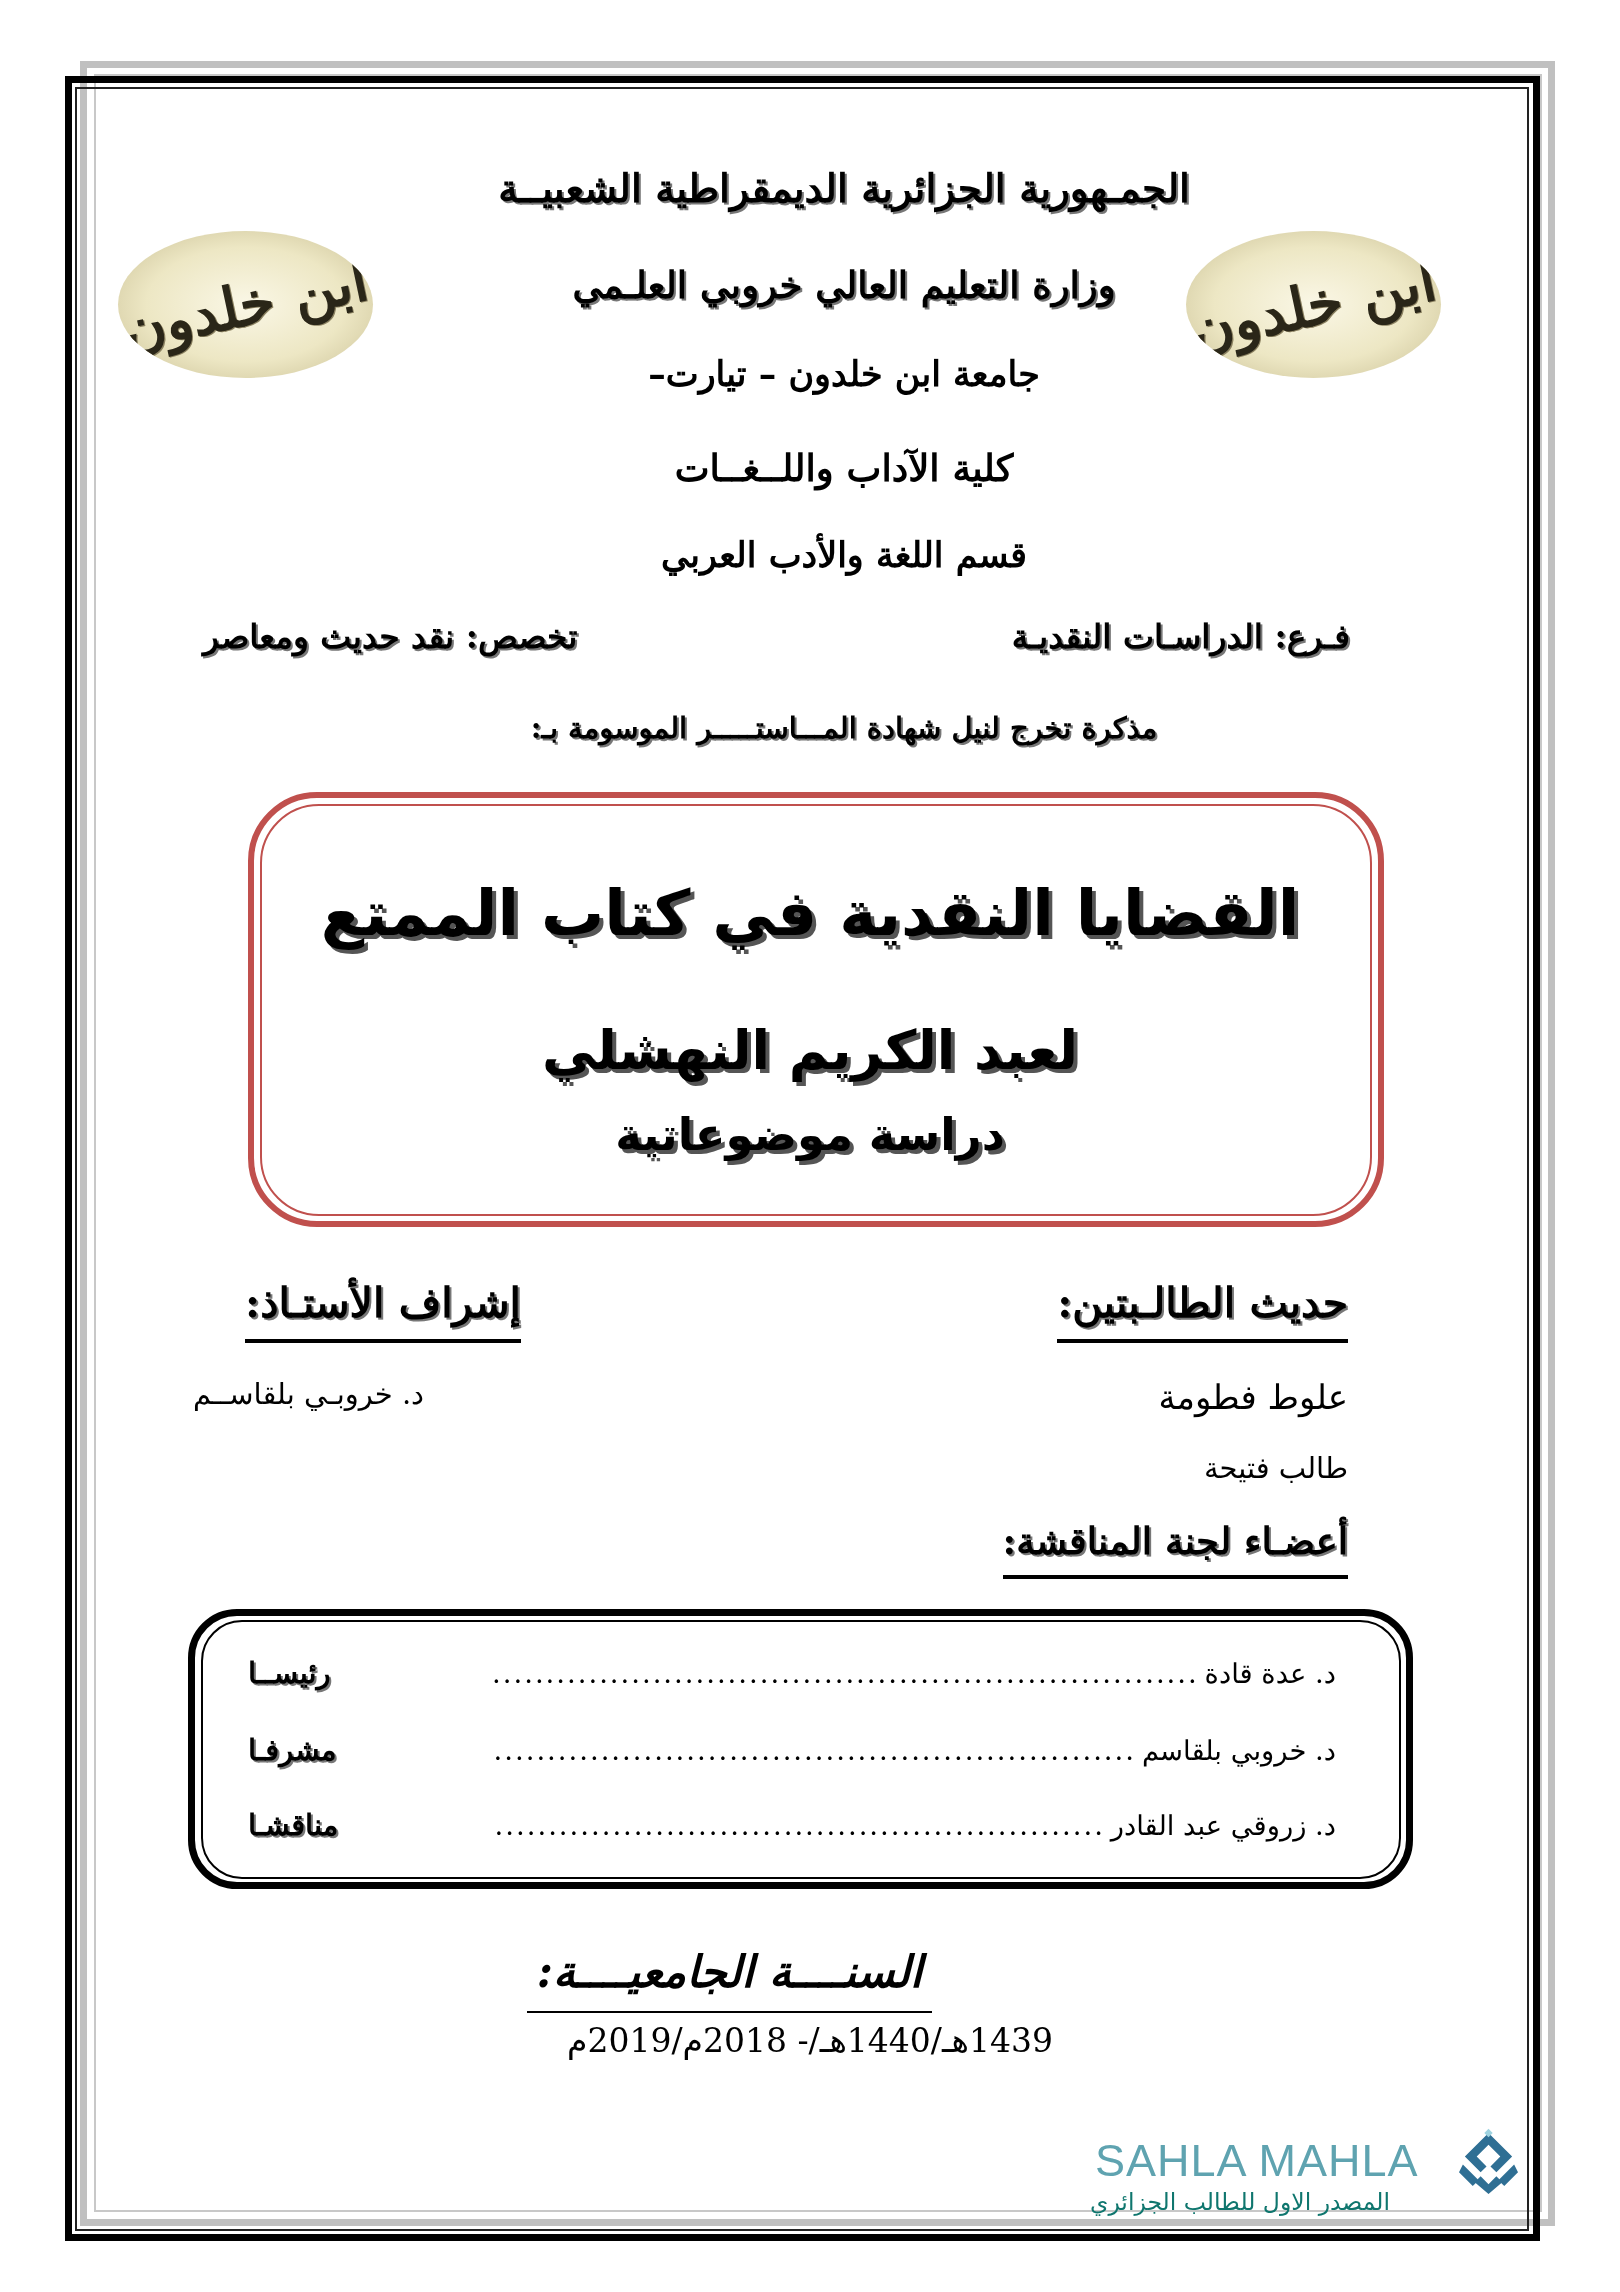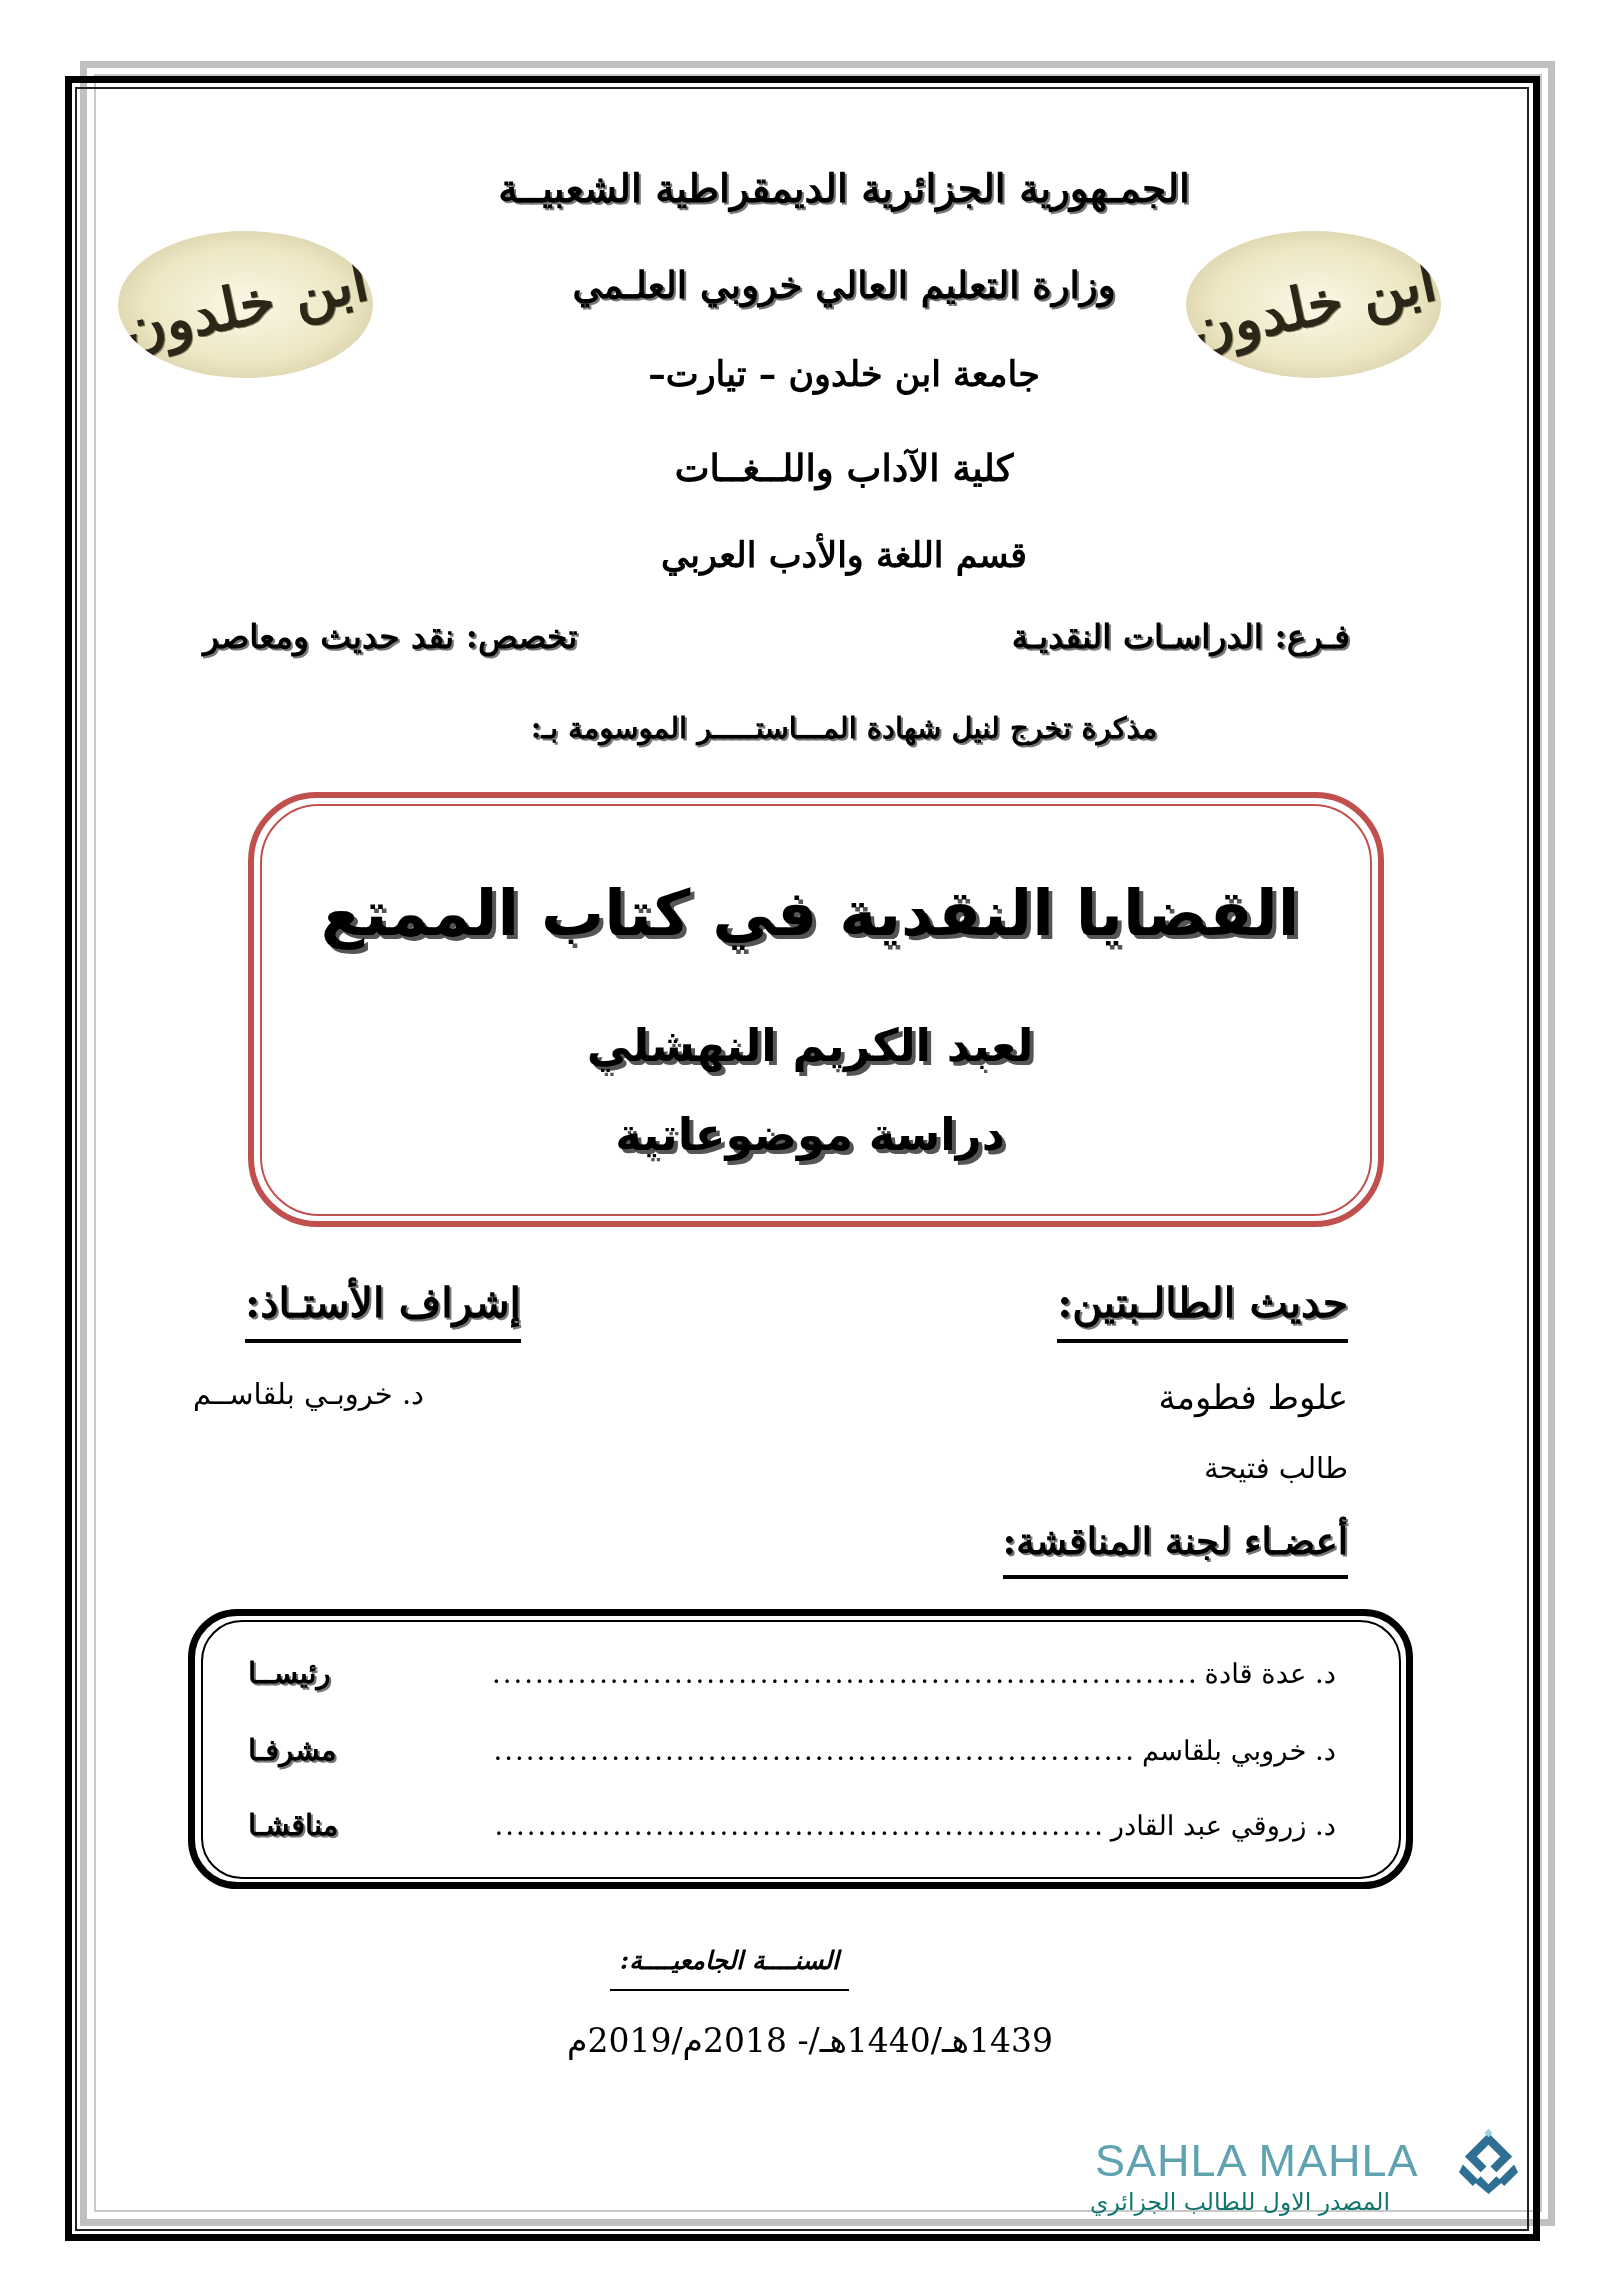--- a/index.html
+++ b/index.html
@@ -39,21 +39,21 @@
   .branch { top:617px; right:270px; font-size:33px; }
   .spec { top:617px; left:169px; font-size:33px; }
   .memo { top:711px; font-size:29px; }
 
   
   .title-box { left:248px; top:792px; width:1136px; height:435px;
                border:6.9px solid #c0504d; border-radius:69px; box-sizing:border-box; }
   .title-box-inner { left:260px; top:804px; width:1112px; height:412px;
                      border:2px solid #c0504d; border-radius:59px; box-sizing:border-box; }
   .t1 { top:877px; font-size:63px; }
-  .t2 { top:1019px; font-size:45px; }
+  .t2 { top:1019px; font-size:54px; }
   .t3 { top:1108px; font-size:45px; }
   .title-font { font-family:"DejaVu Sans", sans-serif; font-weight:bold;
                 text-shadow: 3.9px 3.9px 0 #555; letter-spacing:1px; }
 
   .head-right { right:272px; top:1279px; font-size:41px; padding-bottom:11.8px;
                 border-bottom:4.9px solid #000; }
   .head-left { left:211px; top:1279px; font-size:41px; padding-bottom:11.8px;
                border-bottom:4.9px solid #000;text-align:right; }
   .student1 { right:272px; top:1377px; font-size:34px;text-align:right; }
   .student2 { right:272px; top:1451px; font-size:29px; }
@@ -66,21 +66,21 @@
                    border:7.8px solid #000; border-radius:49px; box-sizing:border-box; }
   .committee-inner { left:201px; top:1620px; width:1200px; height:259px;
                      border:2px solid #000; border-radius:41px; box-sizing:border-box; }
   .crow { right:284px; width:1088px; display:flex; direction:rtl; align-items:baseline;
           font-size:27.4px; }
   .crow .cname { white-space:nowrap; }
   .crow .dots { flex:1; overflow:hidden; white-space:nowrap; letter-spacing:2px; padding:0 5.9px; }
   .crow .role { font-weight:bold; font-size:29px; text-shadow:2px 2px 0 #777; white-space:nowrap; }
   .r1 { top:1656px; } .r2 { top:1733px; } .r3 { top:1808px; }
 
-  .year-label { top:1946px; left:0; width:1459px; text-align:center; font-size:25px;
+  .year-label { top:1946px; left:0; width:1459px; text-align:center; font-size:44px;
                 font-style:italic; font-weight:bold; }
   .year-label span { display:inline-block; border-bottom:2.9px solid #000; padding:0 9.8px 13.7px; }
   .year-value { top:2021px; font-size:33px; }
 
   
   .wm-text { left:1095px; top:2135px; font-family:"Liberation Sans", sans-serif;
              font-size:45px; color:#5fa3b0; letter-spacing:1px; }
   .wm-sub { left:1090px; top:2188px; font-size:23.5px; color:#0f766e;
             font-family:"DejaVu Sans", sans-serif; }
   .wm-logo { left:1457px; top:2127px; width:63px; height:69px; }

